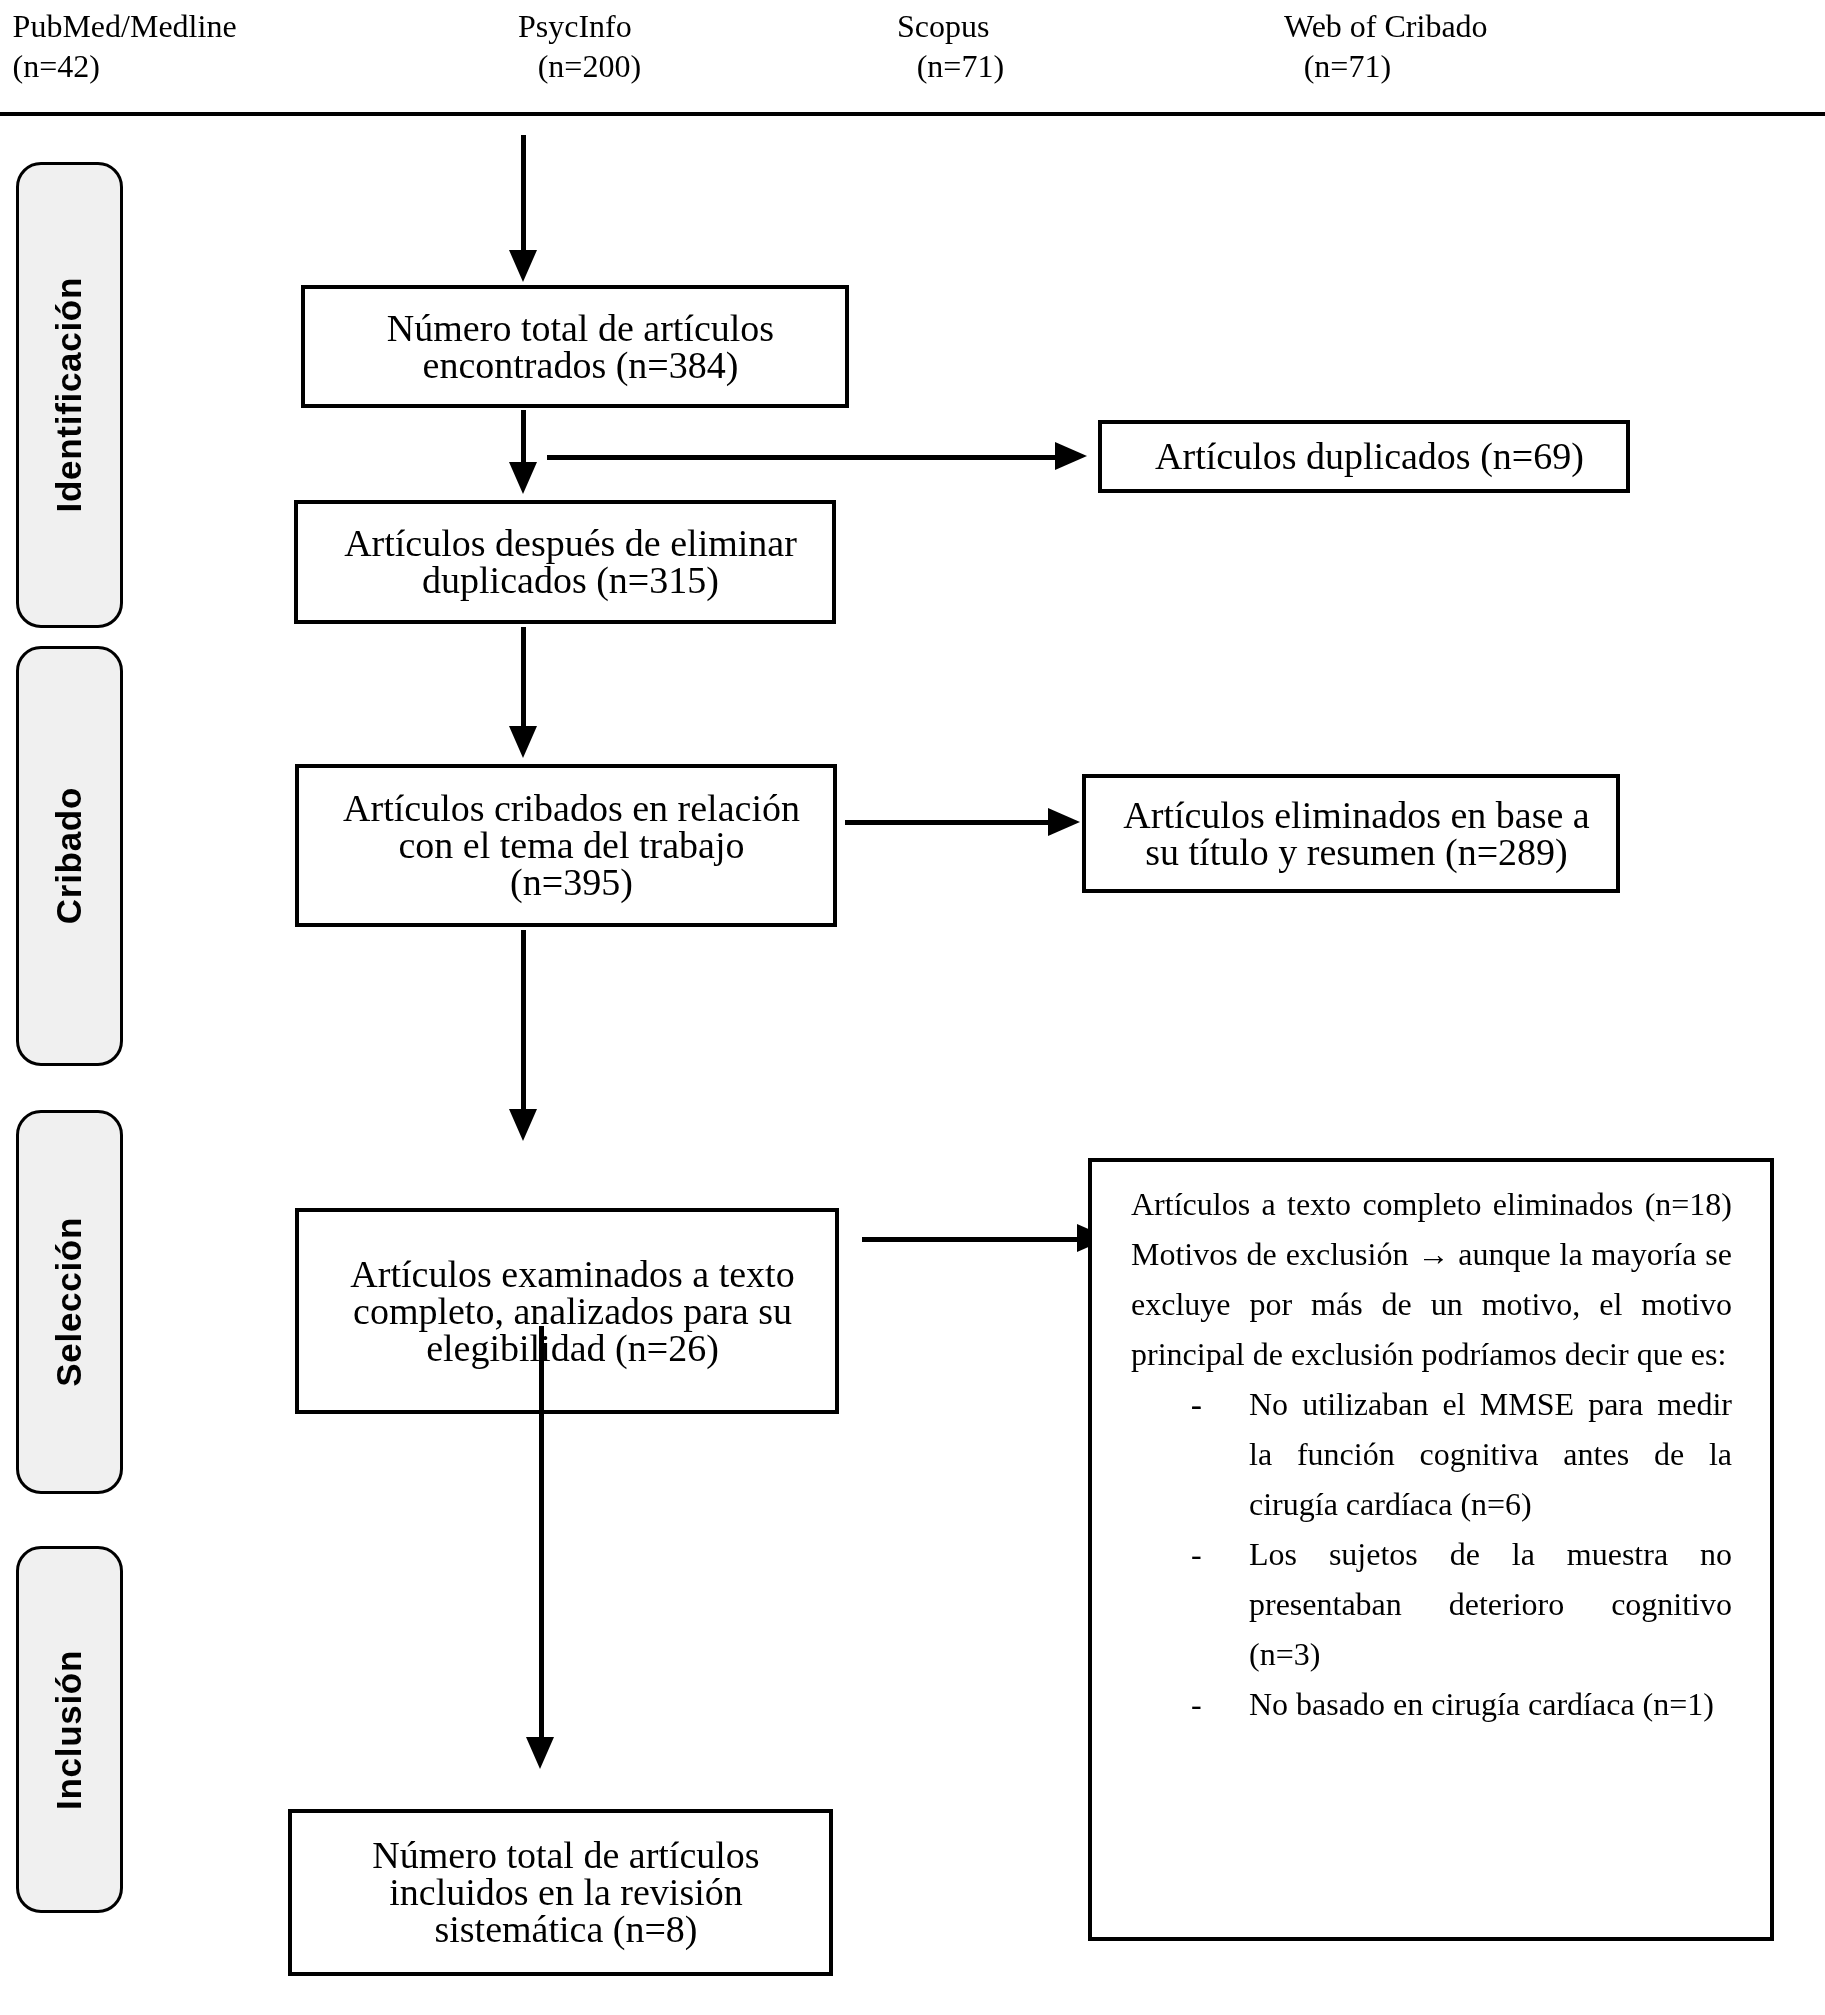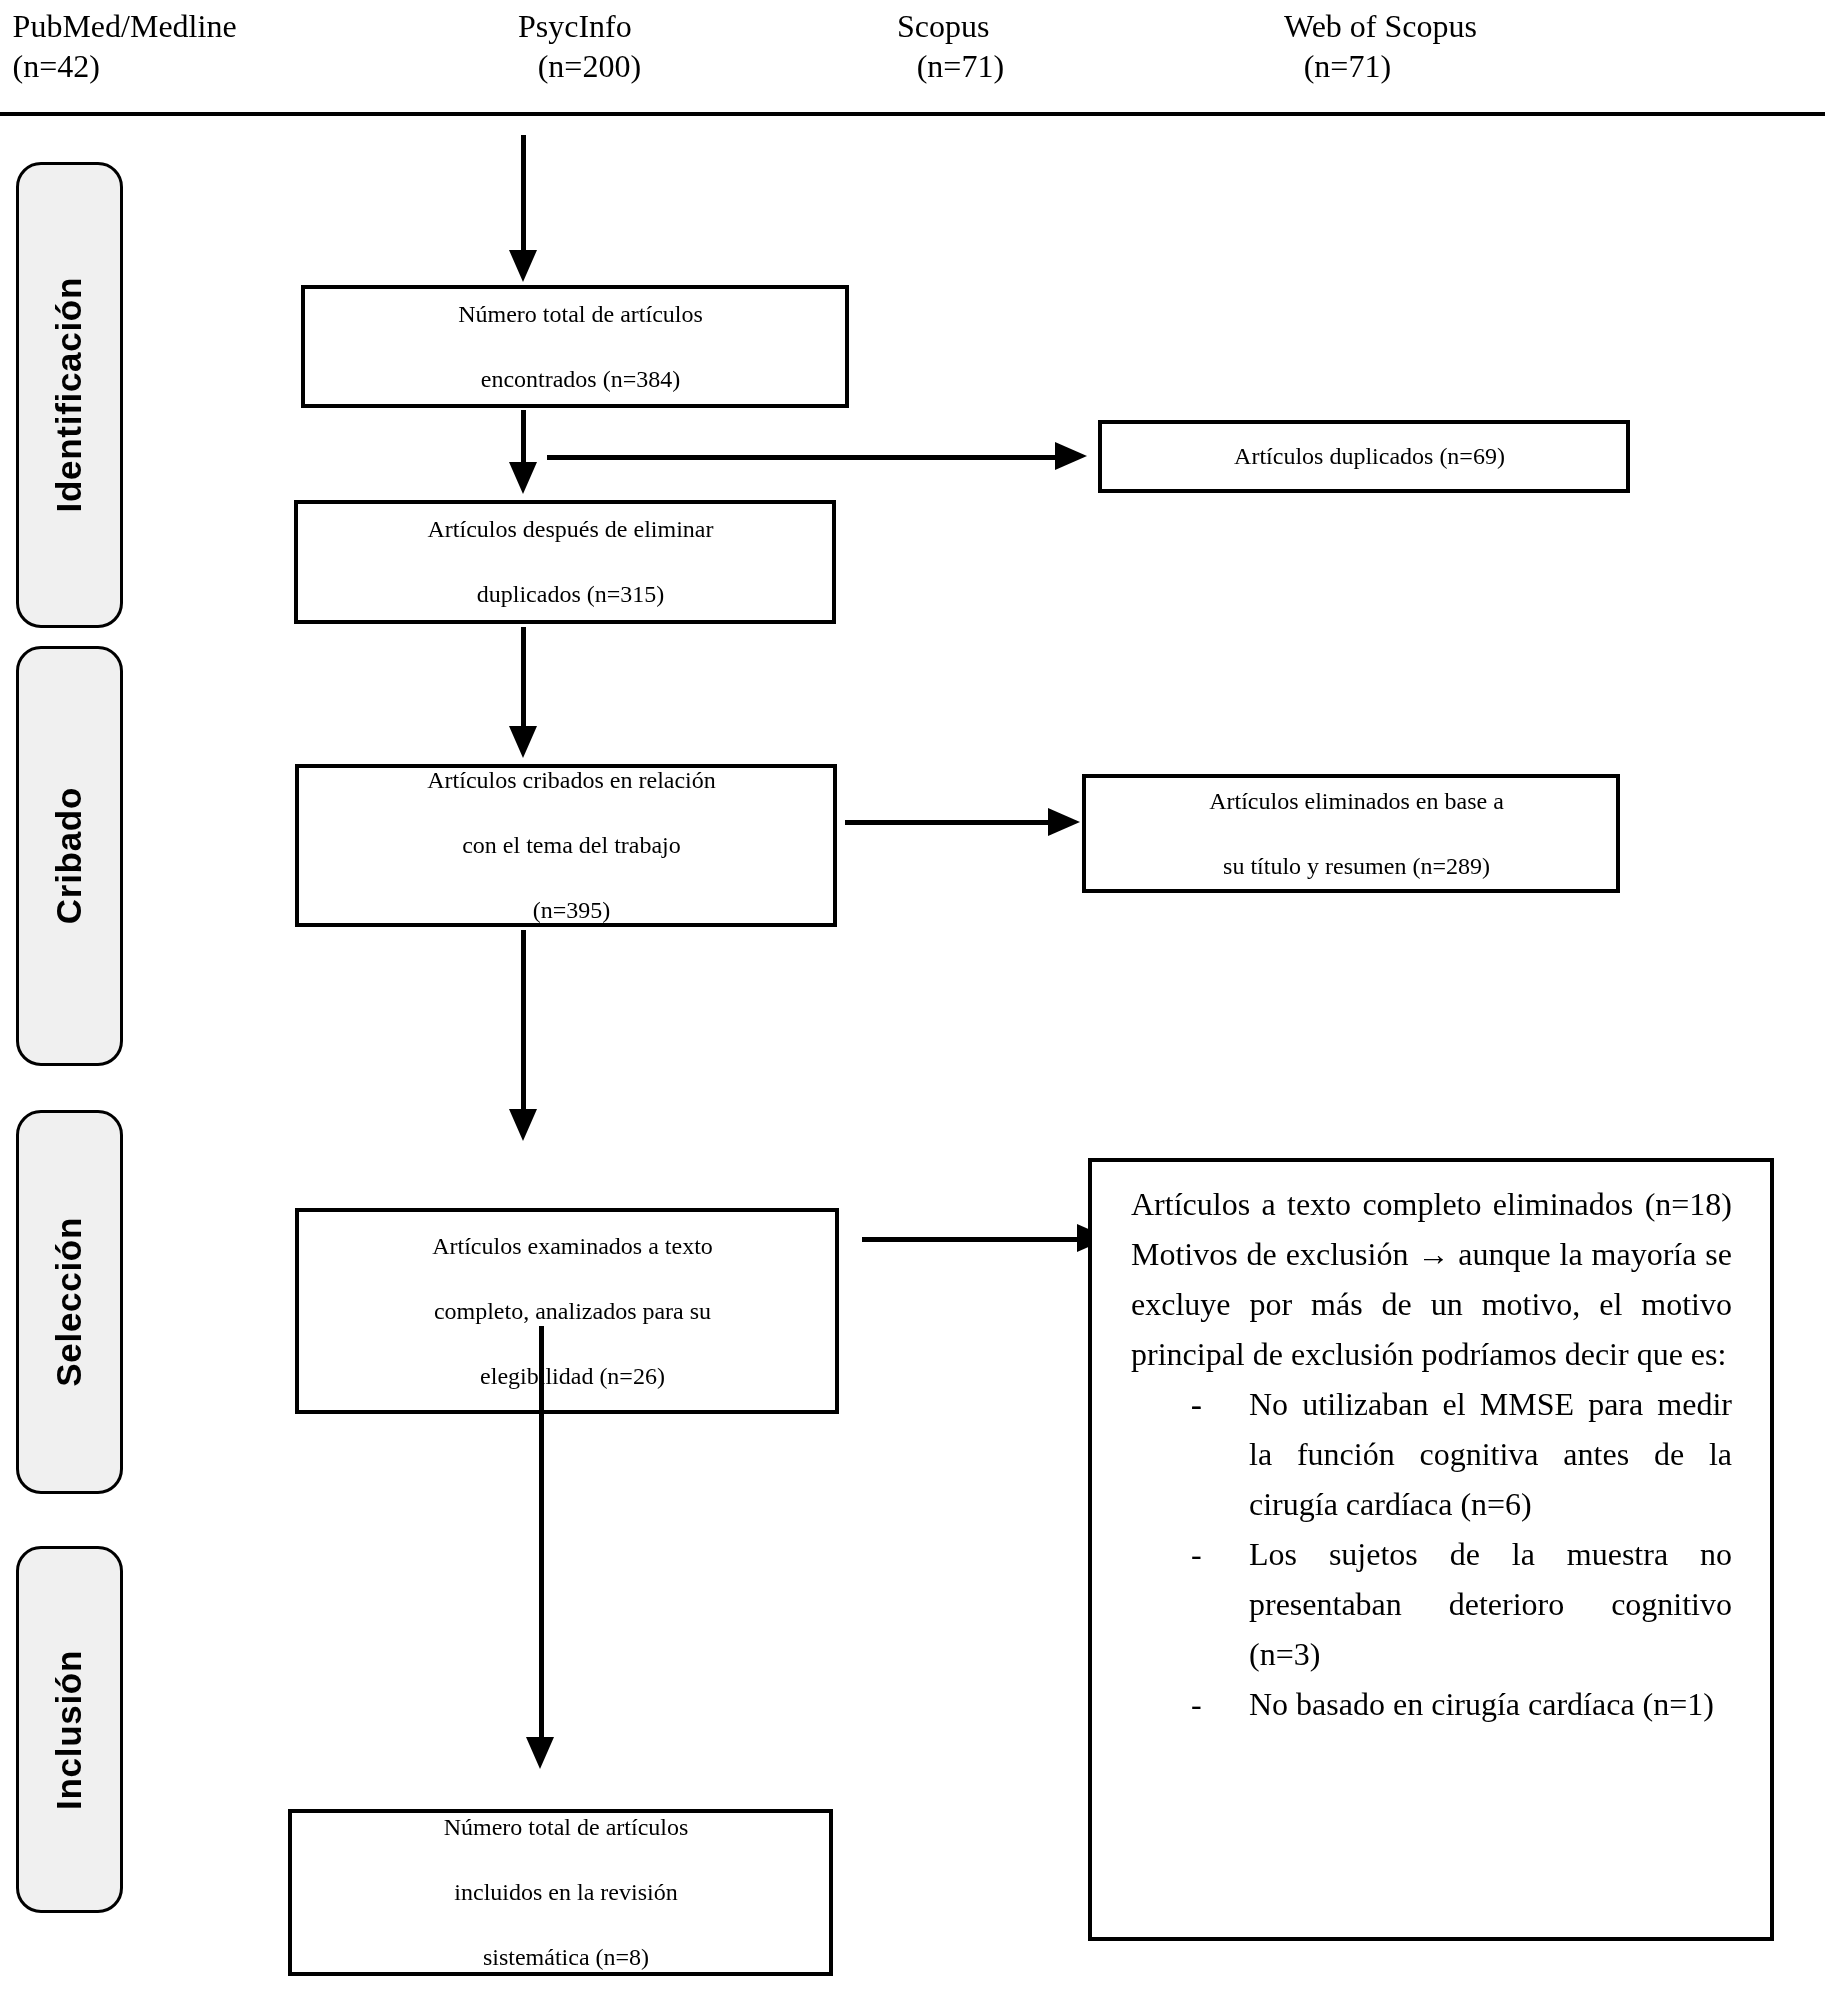--- a/index.html
+++ b/index.html
@@ -16,21 +16,21 @@
   .pill{position:absolute;left:15.5px;width:107px;box-sizing:border-box;
         background:#f0f0f0;border:3.5px solid #000;border-radius:25px;
         display:flex;align-items:center;justify-content:center;}
   .pill-label{writing-mode:vertical-rl;transform:rotate(180deg);
         font-family:"Liberation Sans",sans-serif;font-weight:bold;
         font-size:35px;letter-spacing:0.7px;}
 
   
   .fbox{position:absolute;box-sizing:border-box;border:4.2px solid #000;background:#fff;
         display:flex;align-items:center;justify-content:center;text-align:center;
-        white-space:pre-line;font-size:24px;line-height:65px;padding-left:11px;}
+        white-space:pre-line;font-size:38px;line-height:37px;padding-left:11px;}
 
   
   .bigbox{position:absolute;box-sizing:border-box;border:4.2px solid #000;background:#fff;
         padding:17px 38px 0 39px;font-size:32px;line-height:50px;}
   .bigbox p{margin:0;text-align:justify;}
   .bigbox ul{list-style:none;margin:0;padding:0;}
   .bigbox li{position:relative;padding-left:118px;text-align:justify;}
   .dash{position:absolute;left:60px;top:0;}
 
   
@@ -54,21 +54,21 @@
   </div>
   <div class="src" style="left:518px;">
     <div class="src-name">PsycInfo</div>
     <div class="src-count indent">(n=200)</div>
   </div>
   <div class="src" style="left:897px;">
     <div class="src-name">Scopus</div>
     <div class="src-count indent">(n=71)</div>
   </div>
   <div class="src" style="left:1284px;">
-    <div class="src-name">Web of Scopus</div>
+    <div class="src-name">Web of Cribado</div>
     <div class="src-count indent">(n=71)</div>
   </div>
 
   <div class="rule"></div>
 
   <div class="pill" style="top:162px;height:466px;">
     <span class="pill-label">Identificación</span>
   </div>
   <div class="pill" style="top:646px;height:420px;">
     <span class="pill-label">Cribado</span>

